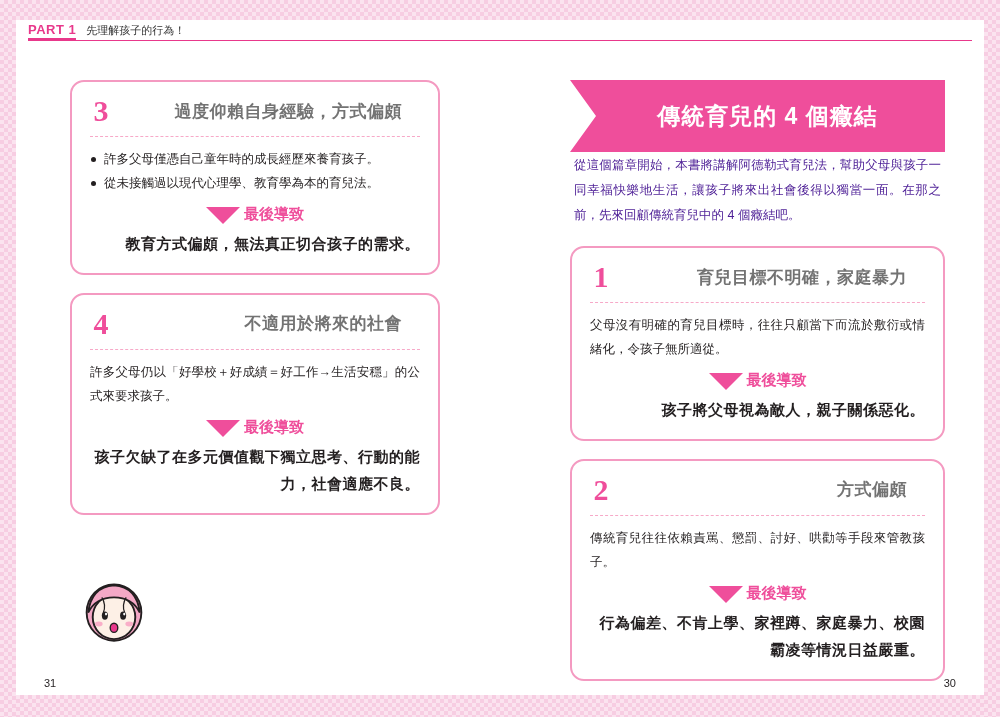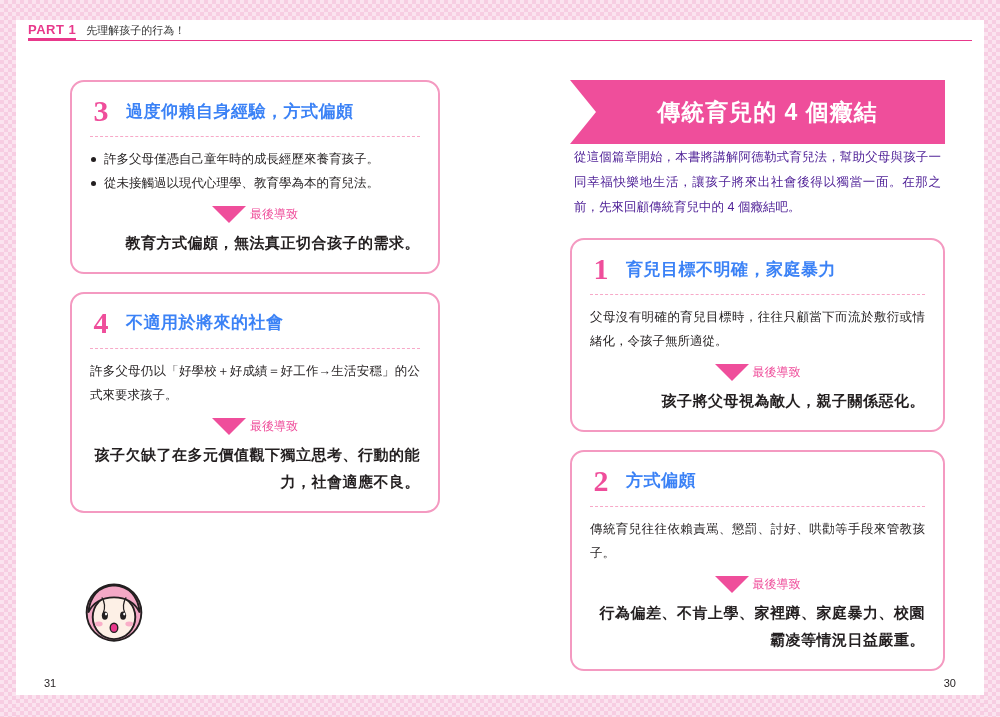--- a/index.html
+++ b/index.html
@@ -89,21 +89,21 @@
     position: absolute;
     top: 80px;
   }
   .col-left { left: 70px; width: 370px; }
   .col-right { left: 570px; width: 375px; }
 
   
   .ribbon {
     position: relative;
     width: 375px;
-    height: 64px;
+    height: 72px;
     display: flex;
     align-items: center;
     justify-content: center;
   }
   .ribbon-bg {
     position: absolute;
     inset: 0;
     background: #ef4e9b;
     clip-path: polygon(0 0, 100% 0, 100% 100%, 0 100%, 26px 50%);
   }
@@ -144,24 +144,24 @@
     color: #ef4e9b;
     font-size: 30px;
     font-weight: bold;
     font-family: "Liberation Serif", serif;
     line-height: 1;
     min-width: 22px;
     text-align: center;
   }
   .card-title {
     flex: 1;
-    text-align: left;
+    text-align: right;
     font-size: 17px;
     font-weight: bold;
-    color: #3b82f6;
+    color: #737373;
     letter-spacing: 0.5px;
     padding-right: 18px;
   }
   .dashed {
     border-top: 1.5px dashed #f7a9c8;
     margin: 2px 0 10px 0;
   }
 
   .bullets {
     margin: 0;
@@ -202,23 +202,23 @@
     margin: 10px 0 6px 0;
   }
   .arrow-tri {
     width: 0;
     height: 0;
     border-left: 17px solid transparent;
     border-right: 17px solid transparent;
     border-top: 17px solid #ef4e9b;
   }
   .arrow-label {
-    font-size: 12px;
+    font-size: 15px;
     color: #ef4e9b;
-    font-weight: normal;
+    font-weight: bold;
     line-height: 1;
     padding-bottom: 3px;
     white-space: nowrap;
   }
 
   .conclusion {
     text-align: right;
     font-size: 15px;
     font-weight: bold;
     color: #231f20;

